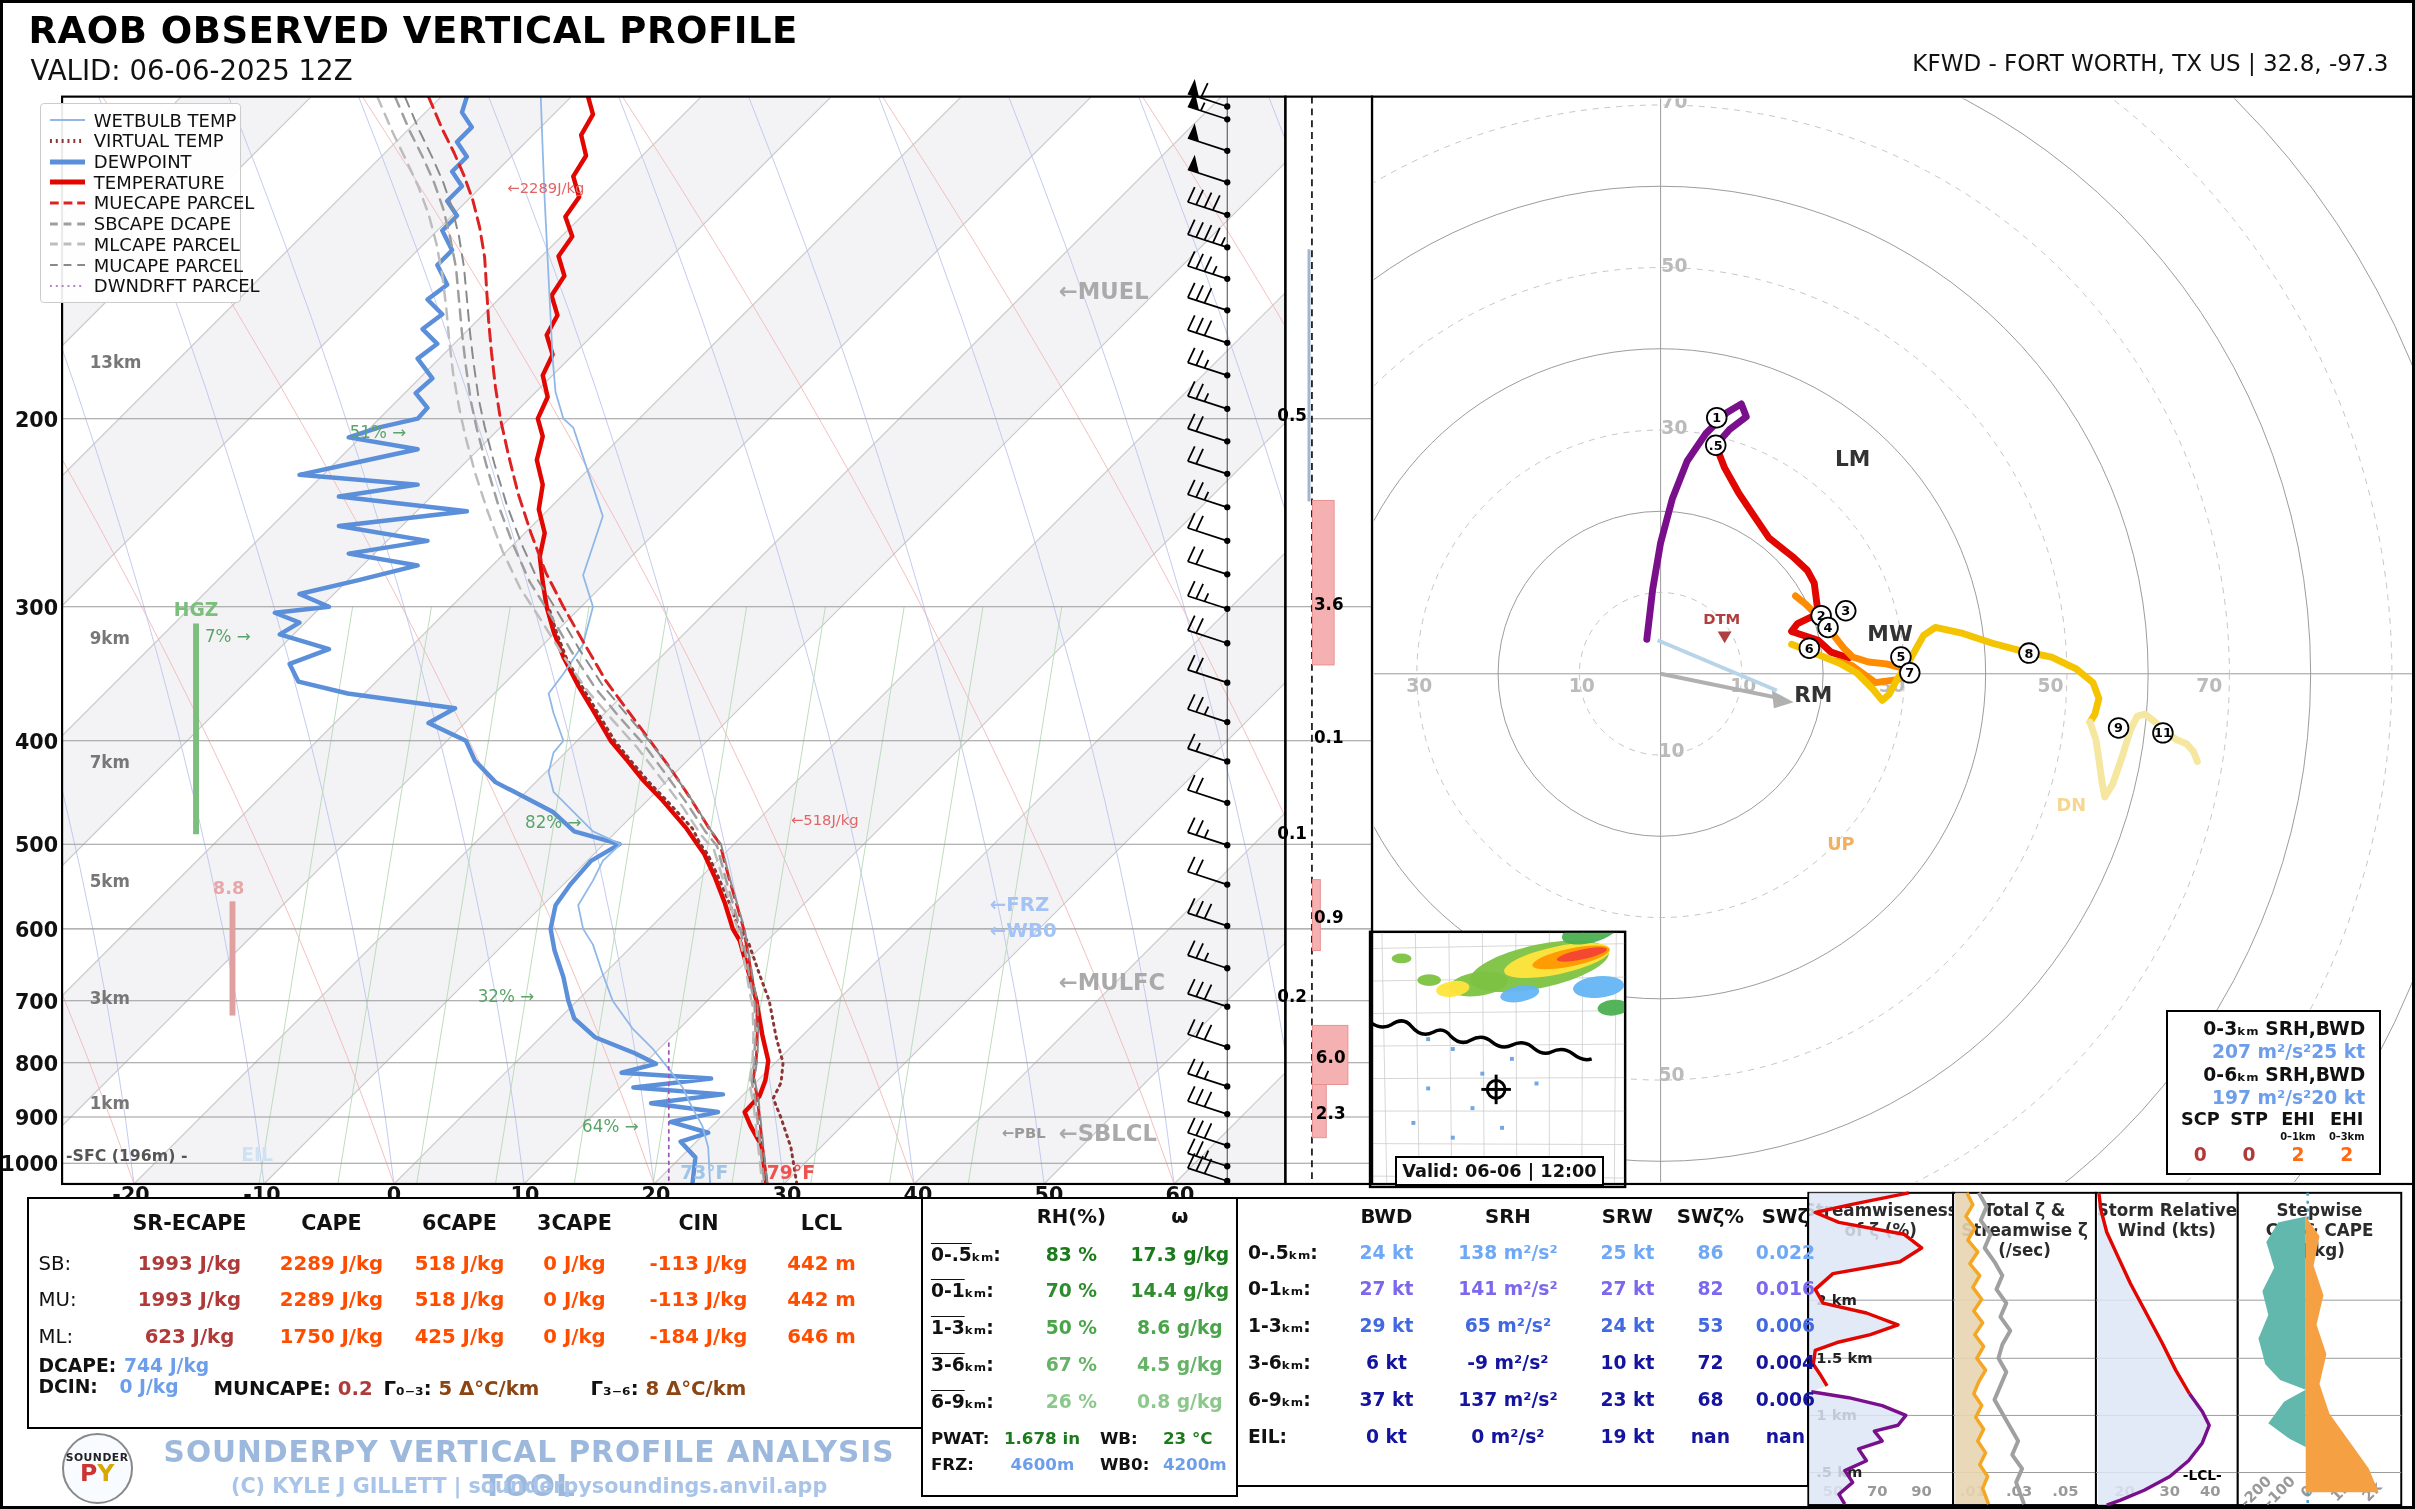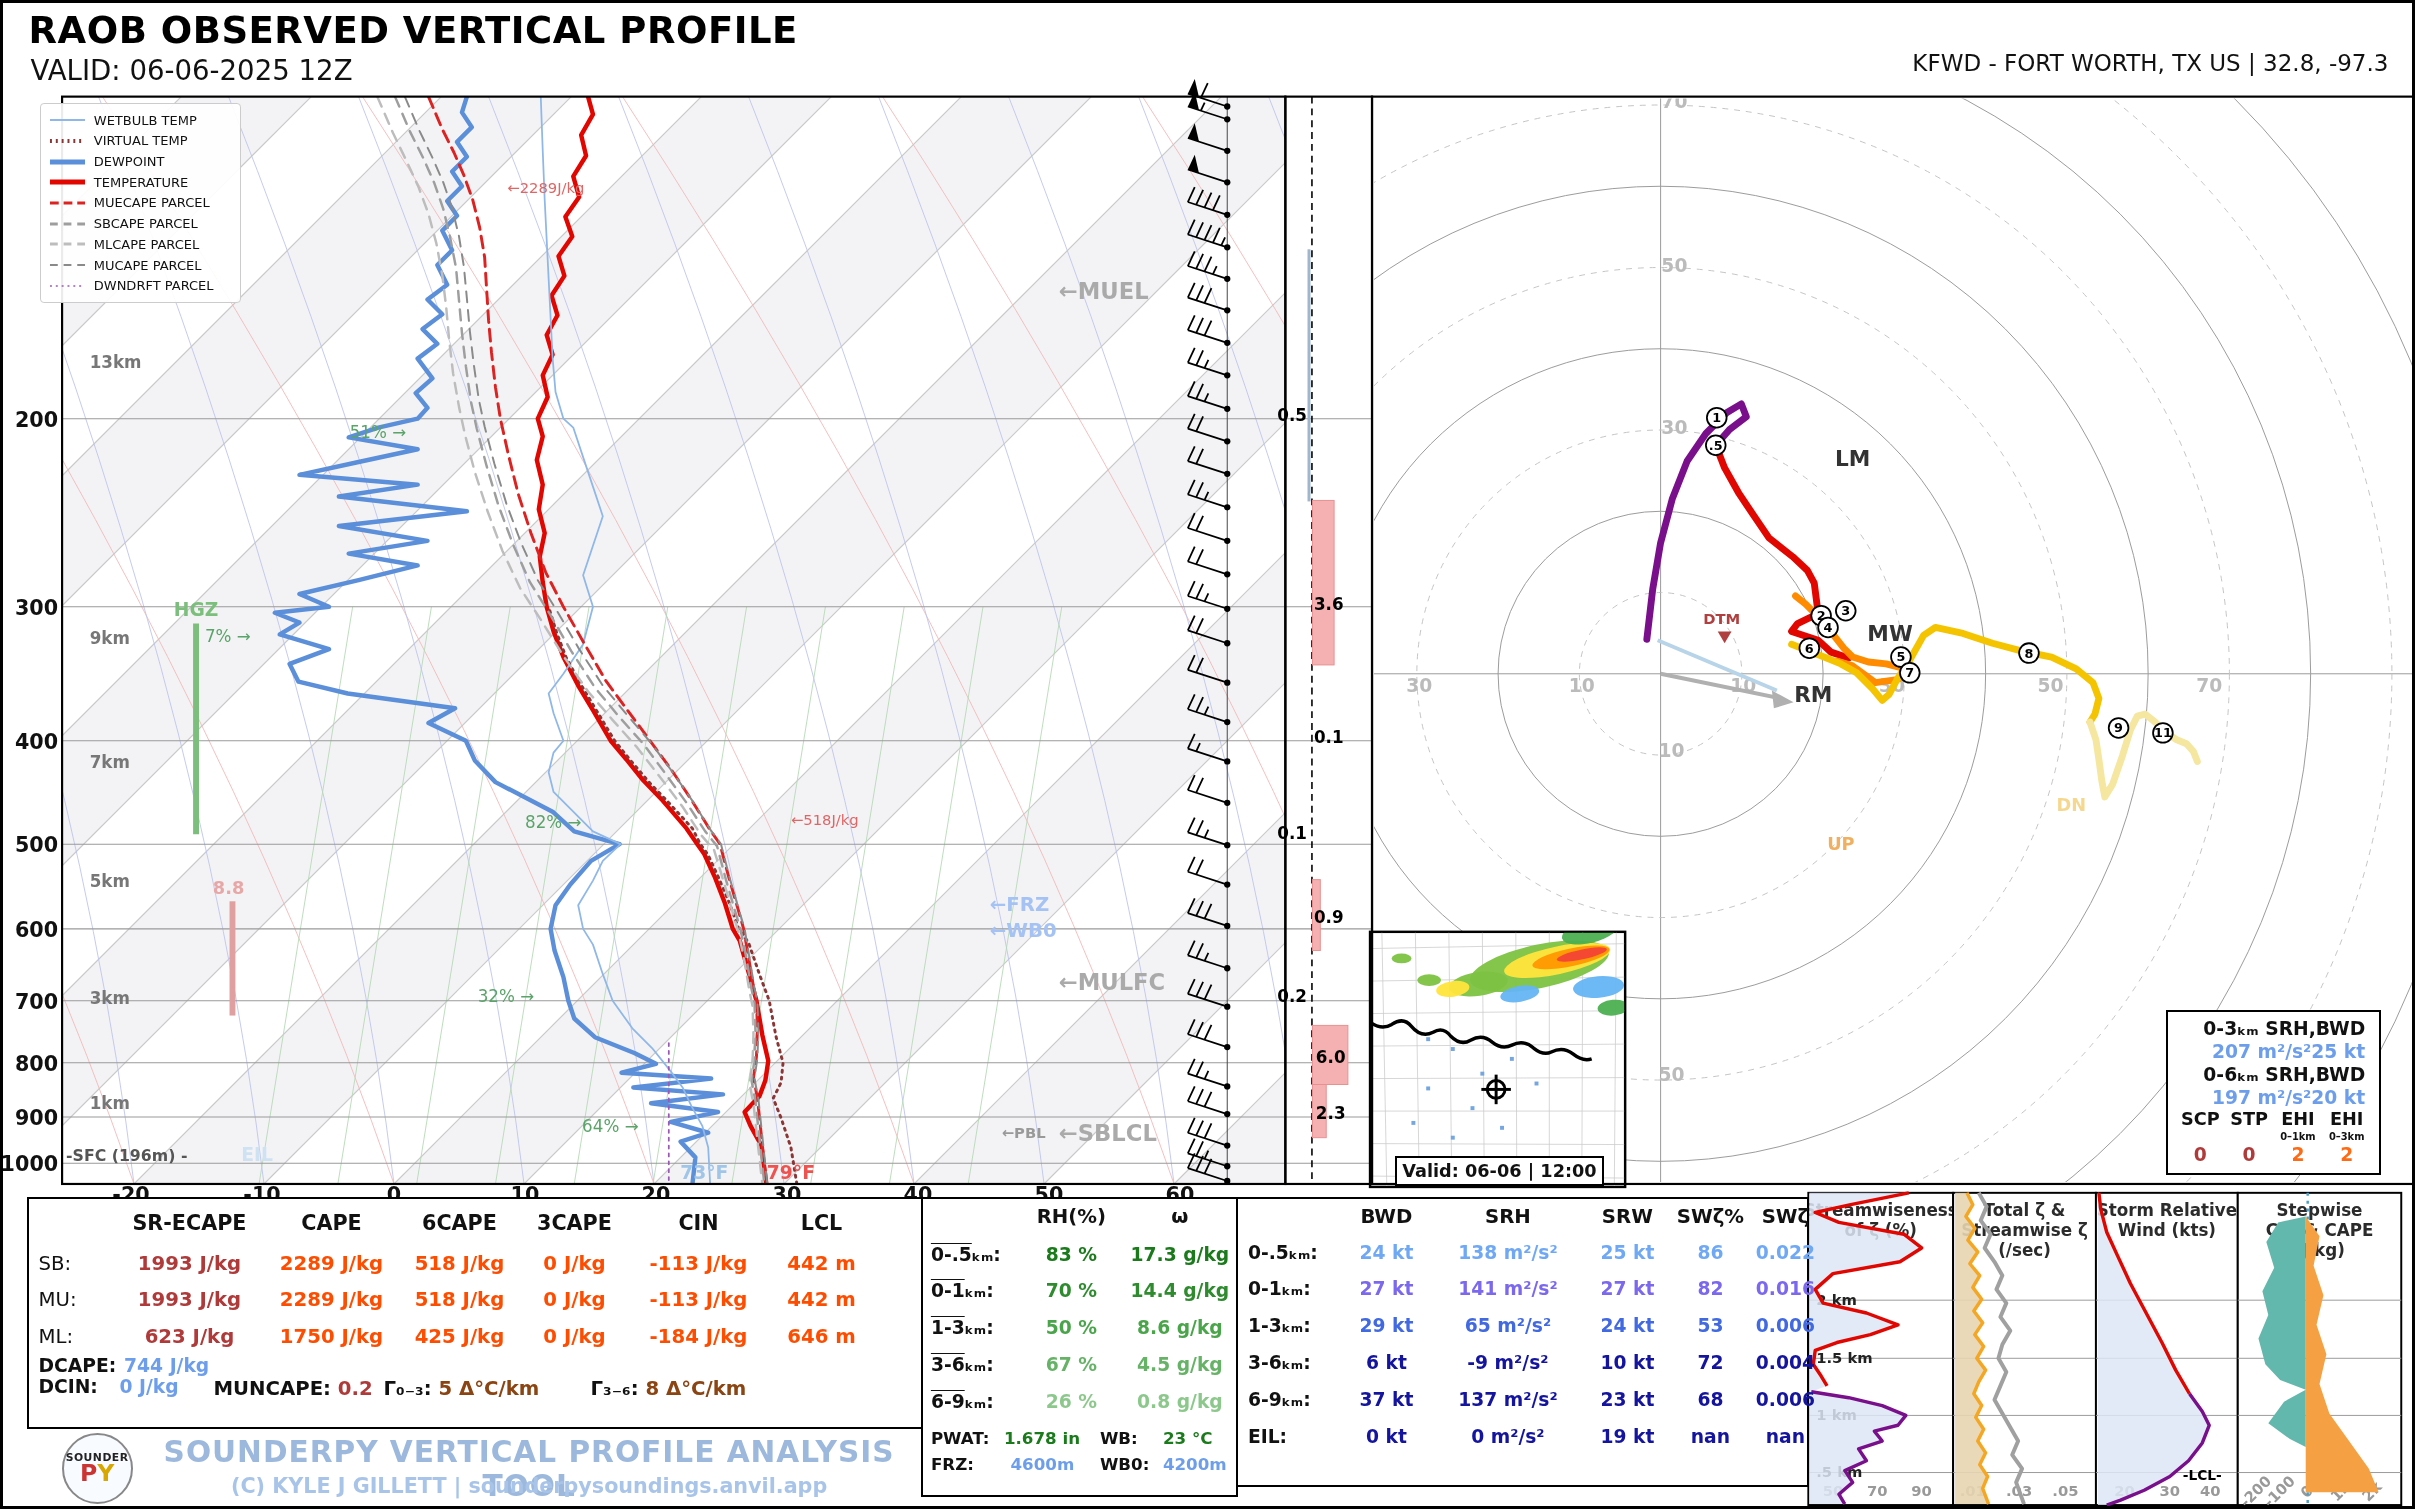--- a/index.html
+++ b/index.html
@@ -6,21 +6,21 @@
   body{width:2415px;height:1509px;position:relative;font-family:"DejaVu Sans",sans-serif}
   #app{position:absolute;inset:0;border:3.9px solid #000;box-sizing:border-box;background:#fff;overflow:hidden}
   #chart{position:absolute;left:0;top:0}
   .hdr-title{position:absolute;left:25.6px;top:5.9px;font-size:37px;font-weight:bold;color:#000;letter-spacing:0.5px}
   .hdr-valid{position:absolute;left:27.6px;top:51px;font-size:27.6px;color:#111}
   .hdr-station{position:absolute;right:23.6px;top:47px;font-size:23px;color:#111}
   
   #legend{position:absolute;left:37px;top:100px;width:183px;background:rgba(255,255,255,.92);border:1px solid #ccc;border-radius:3.9px;padding:5.9px 7.9px;z-index:5}
   .lg-row{display:flex;align-items:center;height:20.7px}
   .lg-samp{width:37px;margin-right:7.9px;flex:none}
-  .lg-lab{font-size:13px;color:#111;white-space:nowrap}
+  .lg-lab{font-size:18px;color:#111;white-space:nowrap}
   
   #hodo-info{position:absolute;left:1387px;top:99px;z-index:4}
   #hodo-info .hi-first{font-size:20.7px;font-weight:bold;color:#3d3d3d;margin-bottom:6.9px}
   #hodo-info .hi-line{font-size:19.7px;color:#666;margin-bottom:6.9px}
   
   #srh-box{position:absolute;left:2163px;top:1007px;width:215px;height:165px;background:#fff;border:2px solid #000;z-index:6;padding:5.9px 7.9px;box-sizing:border-box}
   .srh-row{display:flex;justify-content:flex-end;padding:0 5.9px;margin-bottom:2px}
   .srh-k{font-size:18.7px;font-weight:bold;color:#111}
   .srh-v{font-size:18.7px;font-weight:bold;color:#6d9eeb}
   .srh-foot{display:grid;grid-template-columns:1fr 1fr 1fr 1fr;text-align:center;margin-top:3.9px}
@@ -633,21 +633,21 @@
       <div class="lg-row">
         <svg class="lg-samp" width="37" height="9.9" viewBox="0 0 38 10">
           <line x1="1" y1="5" x2="37" y2="5" stroke="#dd2222" stroke-width="3" stroke-dasharray="9,5"></line>
         </svg>
         <span class="lg-lab">MUECAPE PARCEL</span>
       </div>
       <div class="lg-row">
         <svg class="lg-samp" width="37" height="9.9" viewBox="0 0 38 10">
           <line x1="1" y1="5" x2="37" y2="5" stroke="#9e9e9e" stroke-width="3" stroke-dasharray="8,6"></line>
         </svg>
-        <span class="lg-lab">SBCAPE PARCEL</span>
+        <span class="lg-lab">SBCAPE DCAPE</span>
       </div>
       <div class="lg-row">
         <svg class="lg-samp" width="37" height="9.9" viewBox="0 0 38 10">
           <line x1="1" y1="5" x2="37" y2="5" stroke="#bdbdbd" stroke-width="3" stroke-dasharray="8,6"></line>
         </svg>
         <span class="lg-lab">MLCAPE PARCEL</span>
       </div>
       <div class="lg-row">
         <svg class="lg-samp" width="37" height="9.9" viewBox="0 0 38 10">
           <line x1="1" y1="5" x2="37" y2="5" stroke="#8a8a8a" stroke-width="2" stroke-dasharray="8,6"></line>

